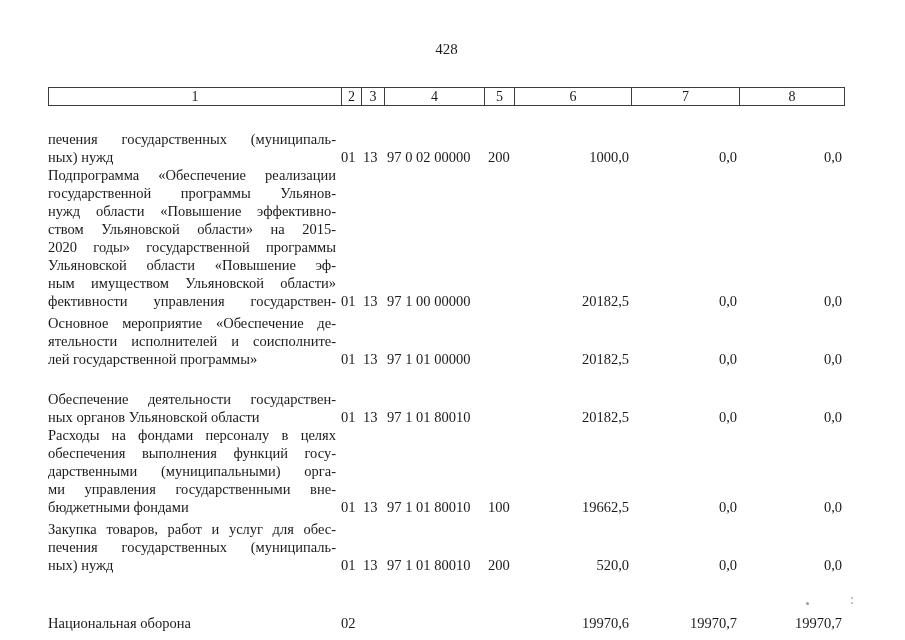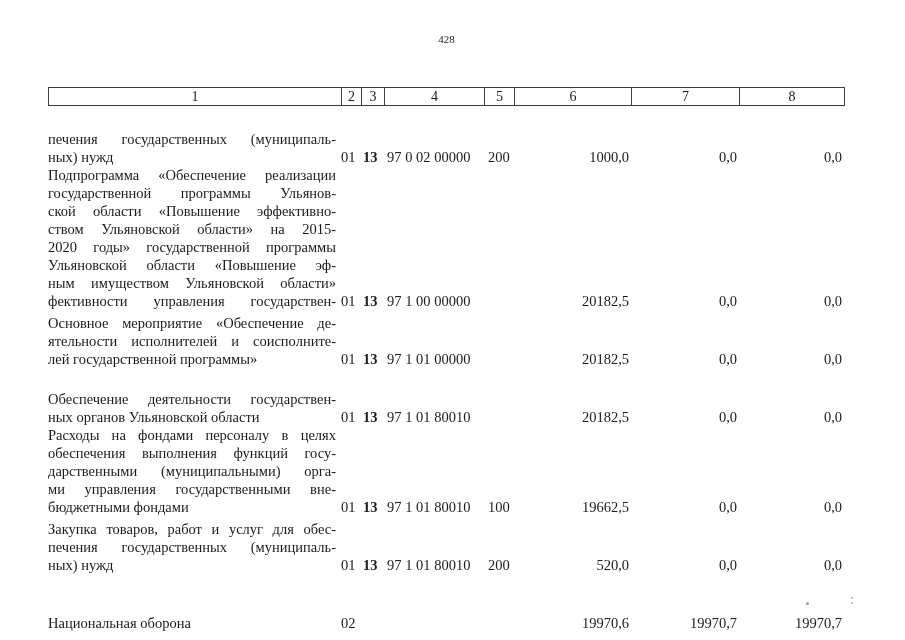--- a/index.html
+++ b/index.html
@@ -6,23 +6,23 @@
   .page {
     position:relative;
     width:905px; height:640px;
     background:#ffffff;
     color:#1b1b1b;
     font-family:"Liberation Serif", serif;
     overflow:hidden;
   }
   .pagenum {
     position:absolute;
-    top:33px; left:48px; width:797px;
+    top:41px; left:48px; width:797px;
     text-align:center;
-    font-size:11px;
+    font-size:15px;
   }
   .tbl {
     position:absolute;
     left:48px; top:87px;
     width:797px;
     font-size:14.5px;
     line-height:18px;
   }
   .thead {
     display:grid;
@@ -45,21 +45,21 @@
     display:grid;
     grid-template-columns:292px 20px 23px 100px 30px 117px 108px 105px;
     align-items:end;
   }
   .trow.bold { font-weight:normal; }
   .c { overflow:hidden; }
   .c1 { padding-right:4px; box-sizing:border-box; }
   .ln { height:18px; overflow:hidden; }
   .ln.j { text-align:justify; text-align-last:justify; }
   .v2 { padding-left:1px; }
-  .v3 { padding-left:3px;font-weight:bold; }
+  .v3 { padding-left:3px; }
   .v4 { padding-left:4px; white-space:nowrap; }
   .v5 { padding-left:5px; }
   .v6, .v7, .v8 { text-align:right; padding-right:1px; white-space:nowrap;margin-top:40px; }
   .speck {
     position:absolute;
     background:#9a9a9a;
     border-radius:50%;
   }
   .speck.s1 { left:806px; top:602px; width:3px; height:3px; }
   .speck.s2 { left:851px; top:597px; width:2px; height:2px; opacity:.8; }
@@ -93,21 +93,21 @@
           <div class="c v4">97 0 02 00000</div>
           <div class="c v5">200</div>
           <div class="c v6">1000,0</div>
           <div class="c v7">0,0</div>
           <div class="c v8">0,0</div>
         </div>
         <div class="trow">
           <div class="c c1">
             <div class="ln j">Подпрограмма «Обеспечение реализации</div>
             <div class="ln j">государственной программы Ульянов-</div>
-            <div class="ln j">ской области «Повышение эффективно-</div>
+            <div class="ln j">нужд области «Повышение эффективно-</div>
             <div class="ln j">ством Ульяновской области» на 2015-</div>
             <div class="ln j">2020 годы» государственной программы</div>
             <div class="ln j">Ульяновской области «Повышение эф-</div>
             <div class="ln j">ным имуществом Ульяновской области»</div>
             <div class="ln j">фективности управления государствен-</div>
           </div>
           <div class="c v2">01</div>
           <div class="c v3">13</div>
           <div class="c v4">97 1 00 00000</div>
           <div class="c v5"></div>

